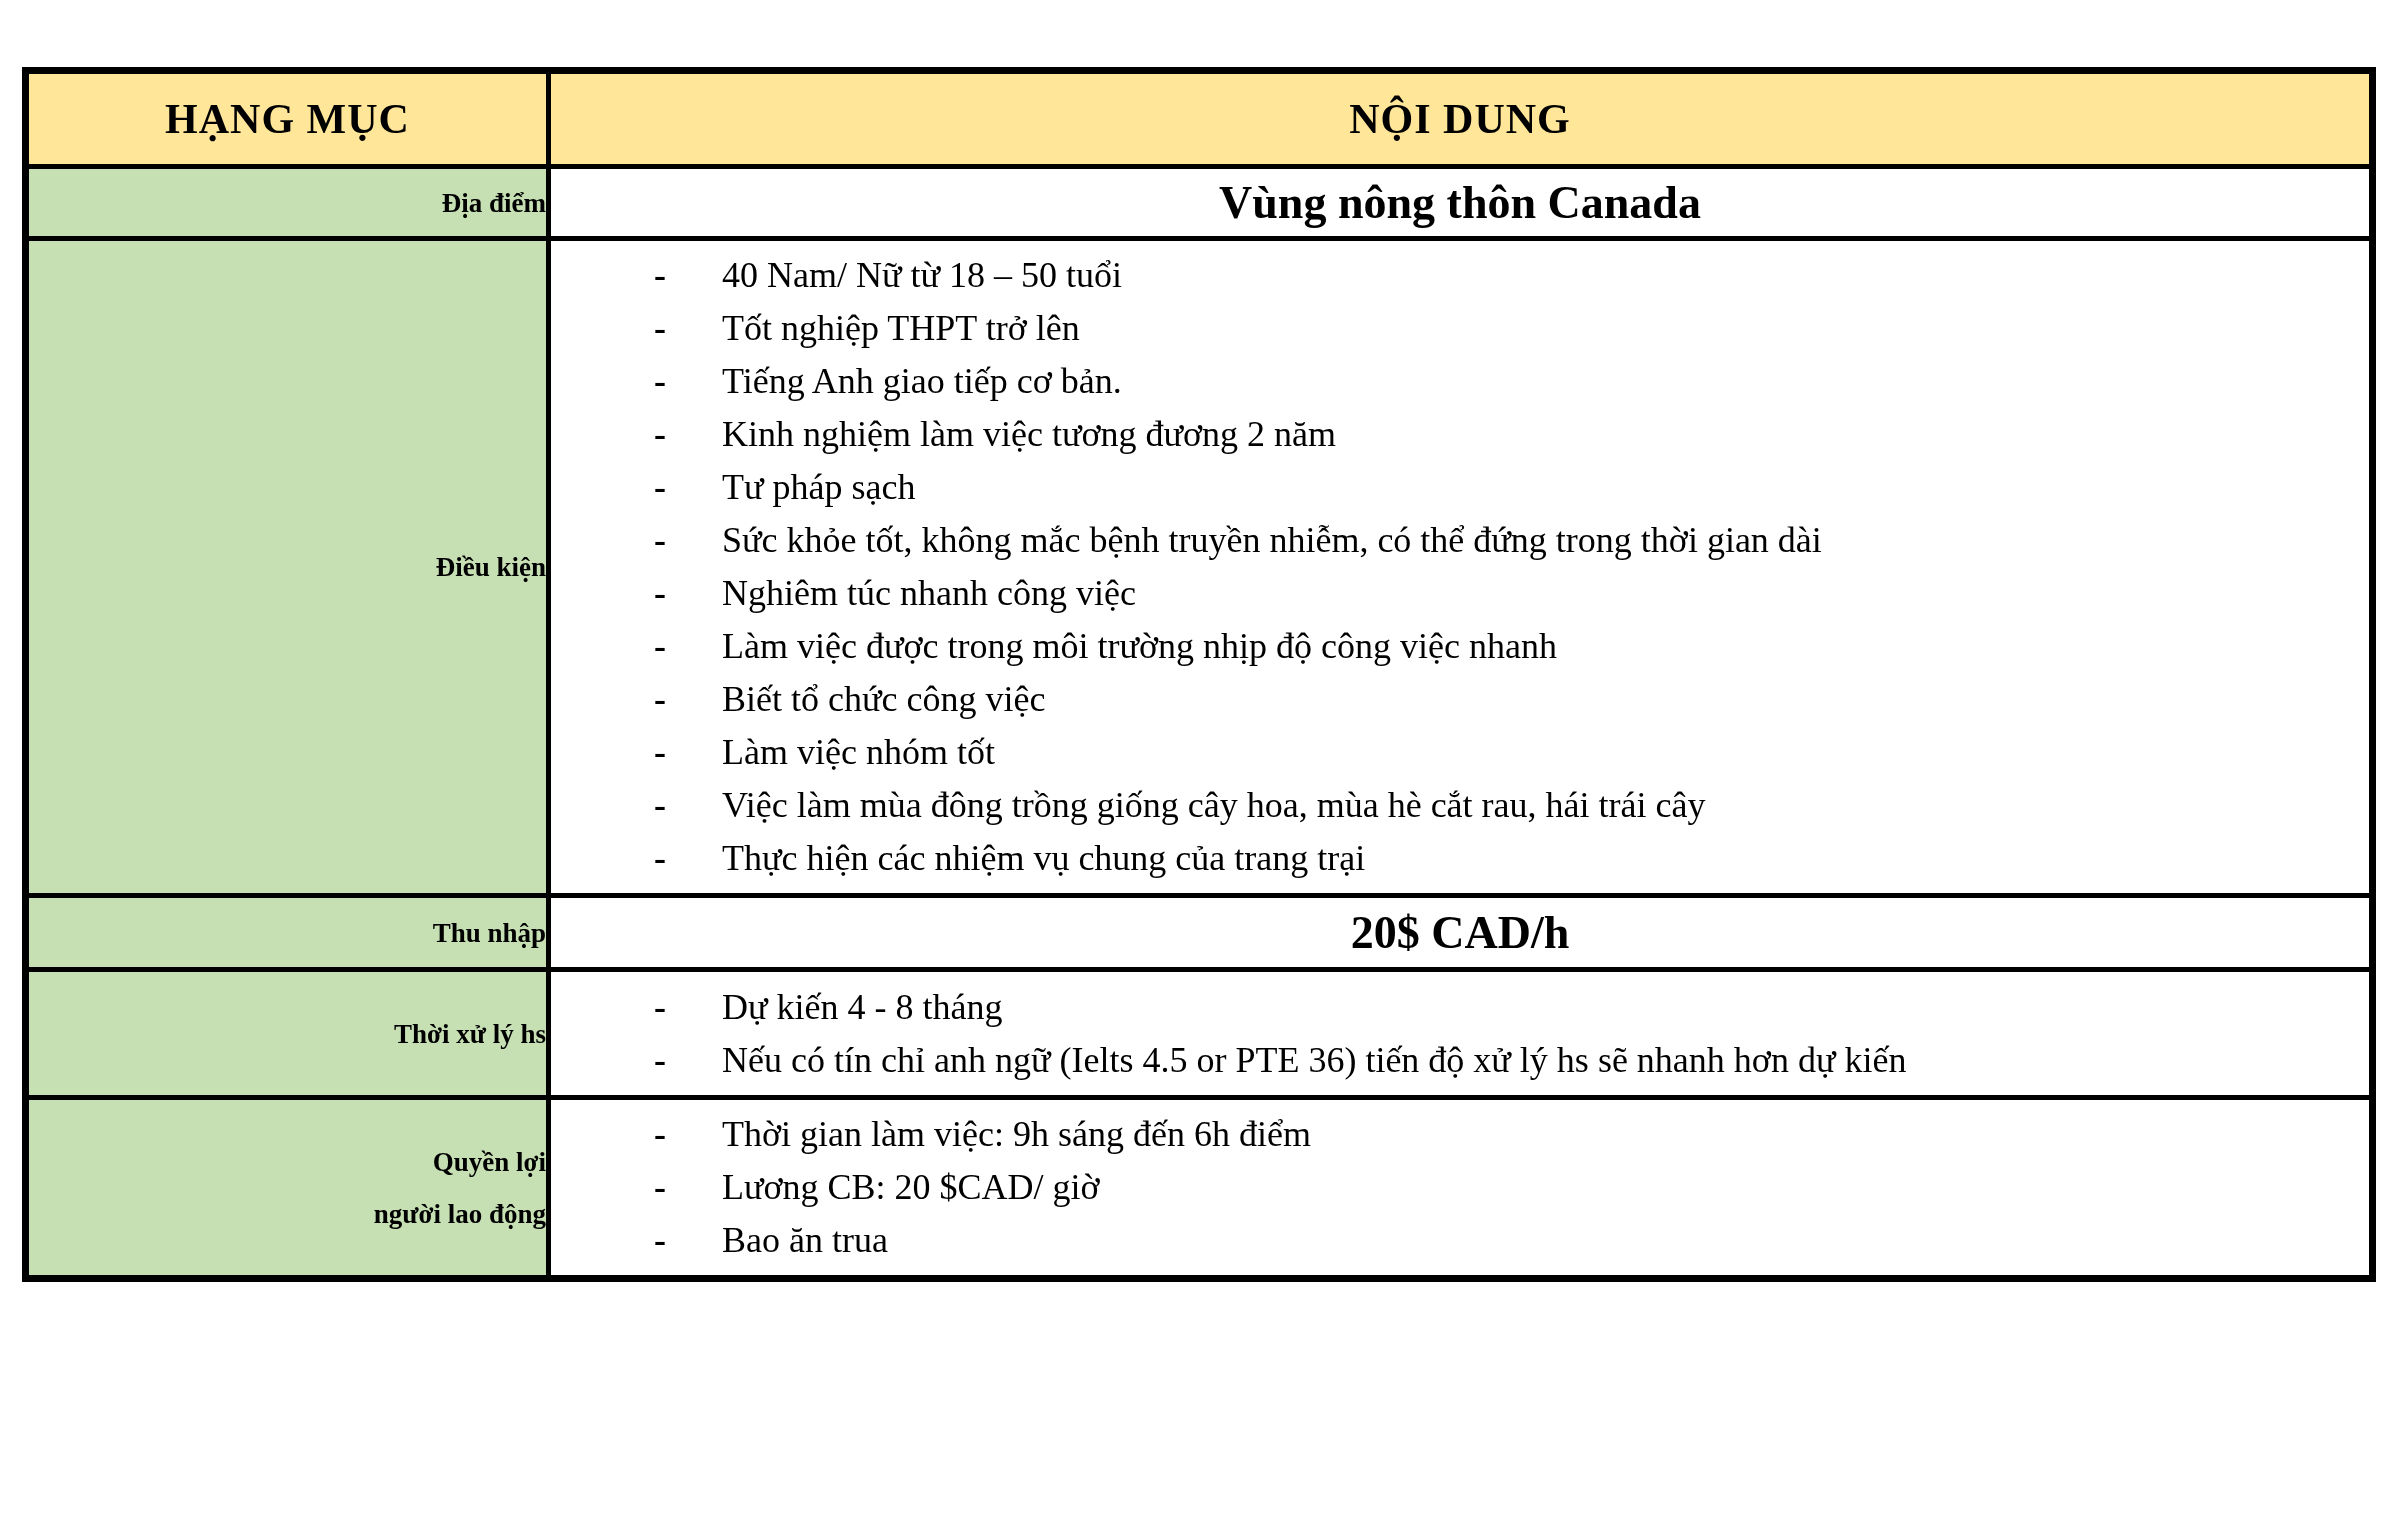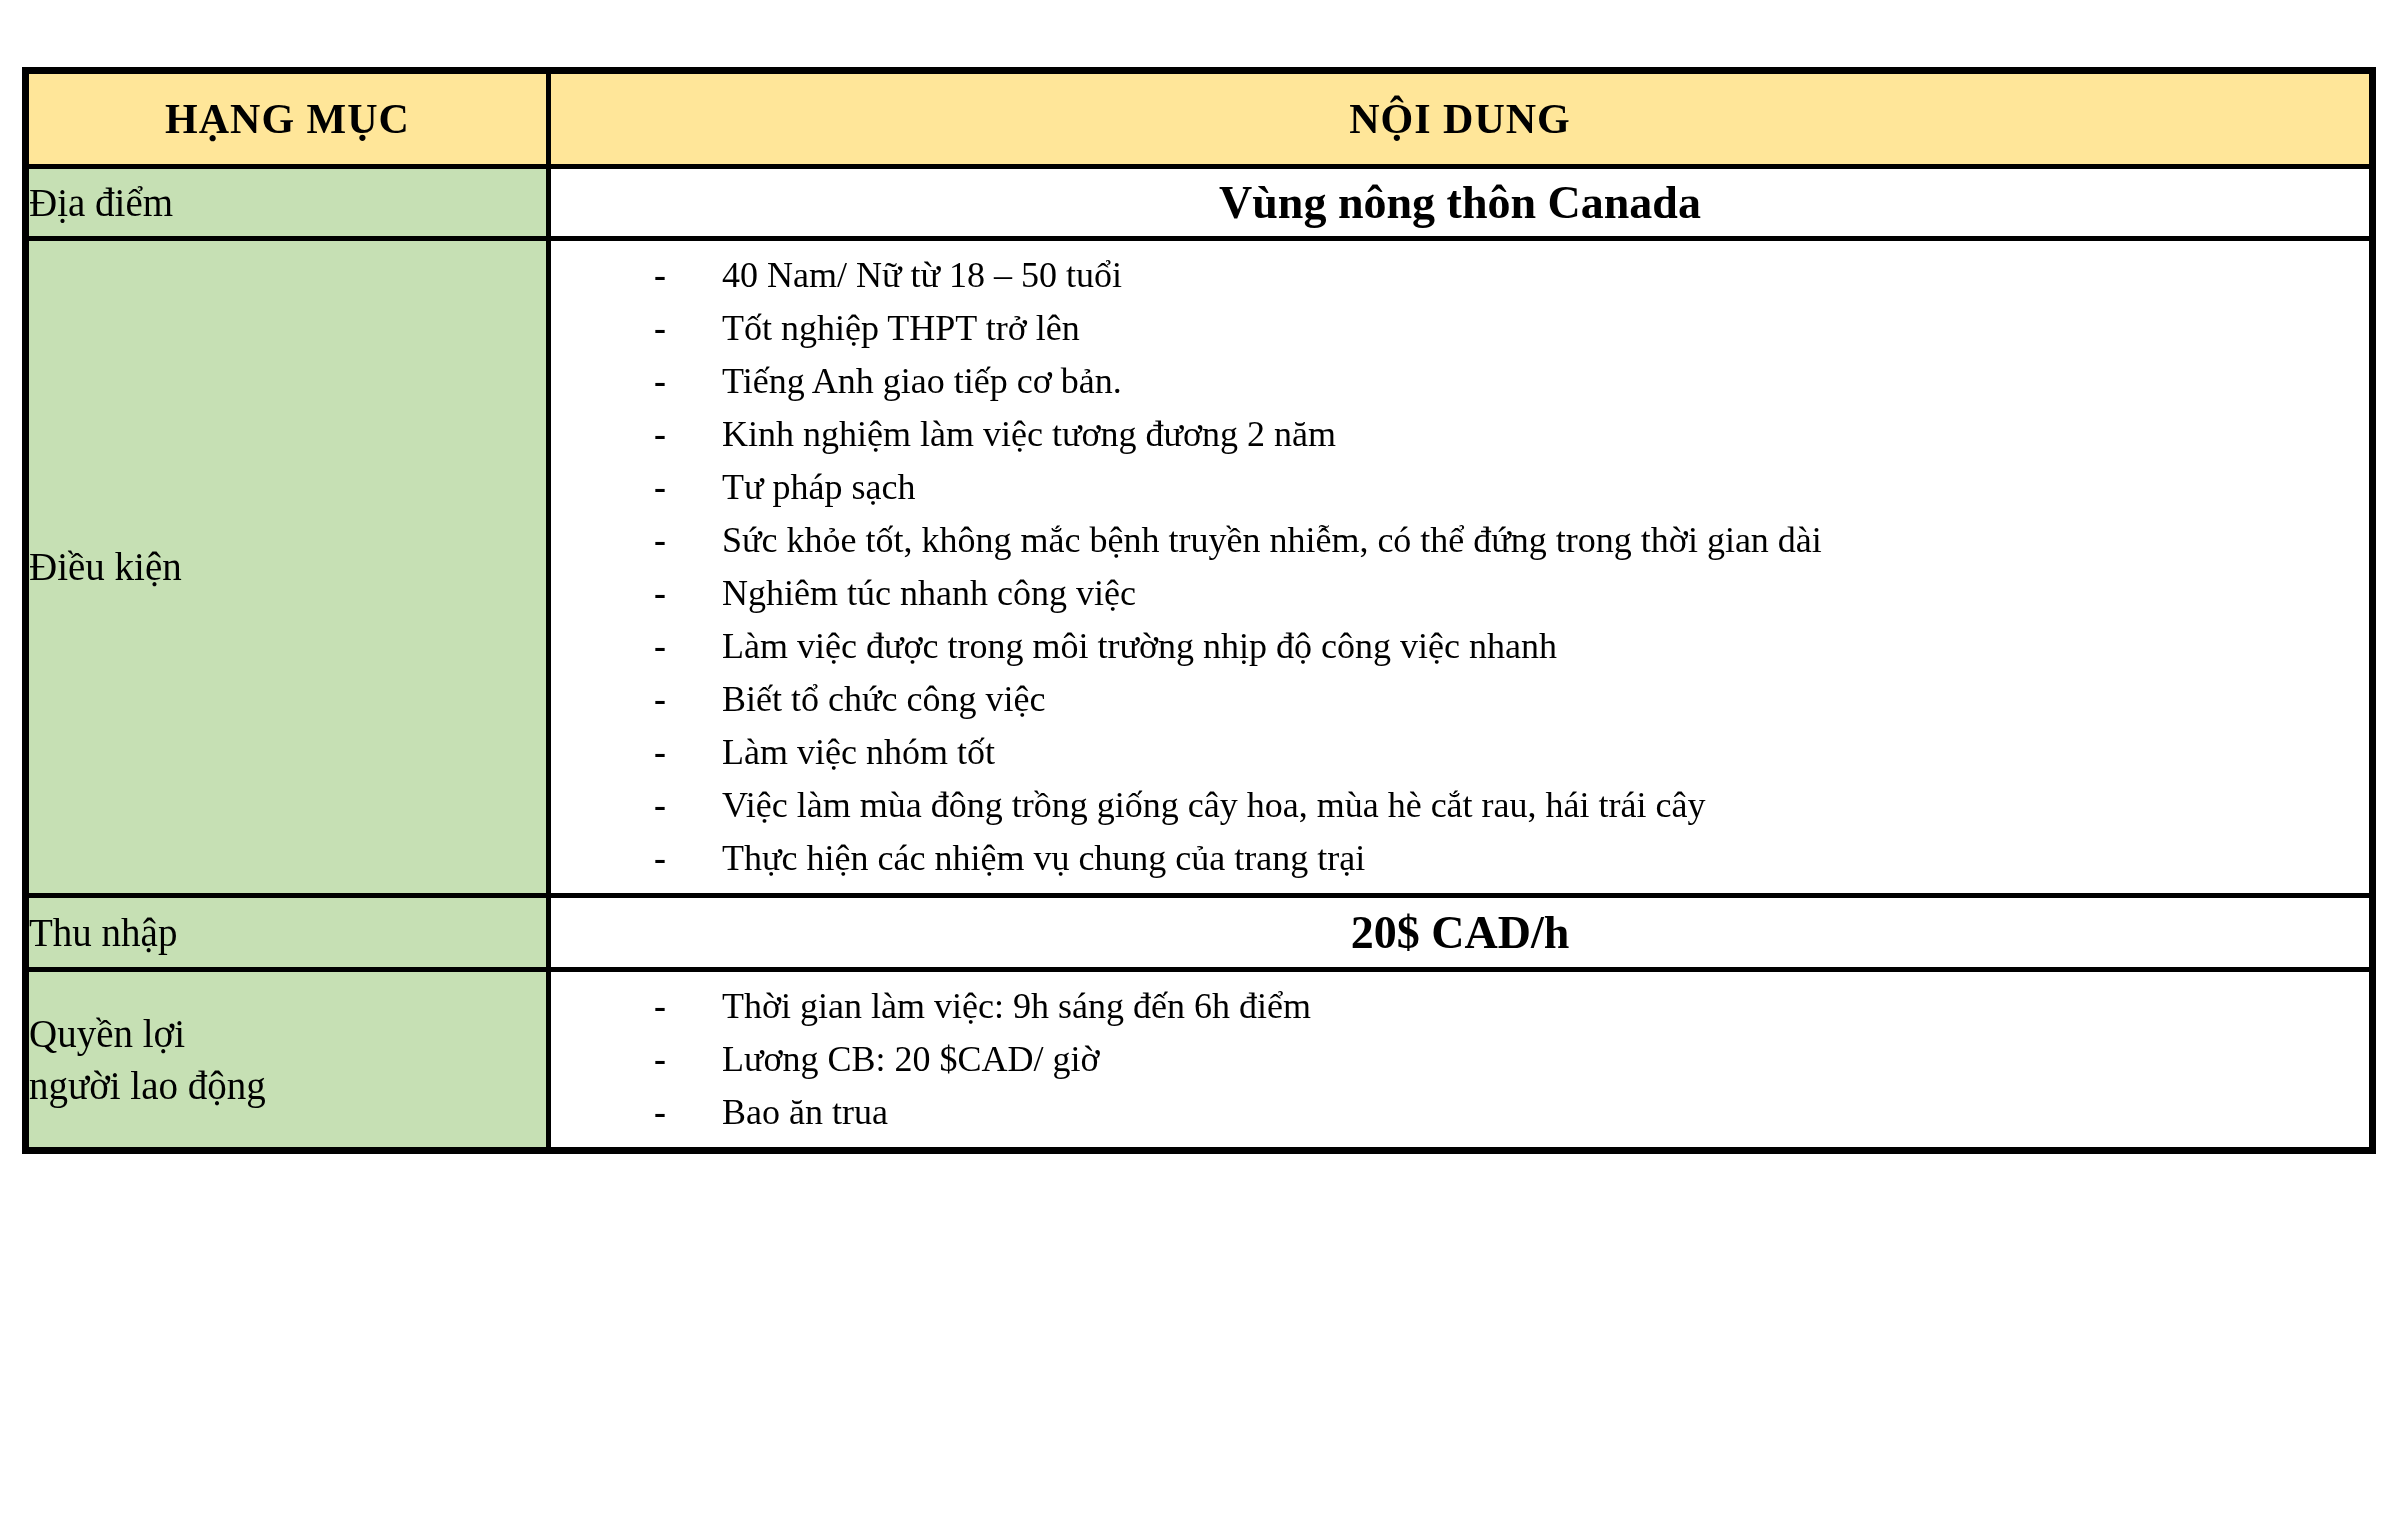--- a/index.html
+++ b/index.html
@@ -44,23 +44,23 @@
 
   .header-cell{
     background:var(--header-bg);
     font-weight:bold;
     font-size:42px;
     text-align:center;
     letter-spacing:1px;
   }
   .label-cell{
     background:var(--label-bg);
-    font-weight:normal;
-    font-size:39px;
-    text-align:left;
+    font-weight:bold;
+    font-size:27px;
+    text-align:right;
     line-height:52px;
   }
   .label-cell .italic{font-style:italic;}
   .value-cell{
     background:#ffffff;
     text-align:center;
     font-weight:bold;
     font-size:46px;
   }
   .value-red{color:var(--red);}
@@ -160,20 +160,35 @@
             </div>
         </td>
       </tr>
 
       <tr class="r-thunhap">
         <td class="label-cell">Thu nhập</td>
         <td class="value-cell">20$ CAD/h</td>
       </tr>
 
 
+      <tr class="r-thoixuly">
+        <td class="label-cell">Thời xử lý hs</td>
+        <td class="list-cell">
+          <div class="list">
+              <div class="li">
+                <span class="dash">-</span>
+                <span class="li-text">Dự kiến 4 - 8 tháng</span>
+              </div>
+              <div class="li">
+                <span class="dash">-</span>
+                <span class="li-text">Nếu có tín chỉ anh ngữ (Ielts 4.5 or PTE 36) tiến độ xử lý hs sẽ nhanh hơn dự kiến</span>
+              </div>
+            </div>
+        </td>
+      </tr>
 
       <tr class="r-quyenloi">
         <td class="label-cell">
           <div>Quyền lợi</div>
           <div>người lao động</div>
         </td>
         <td class="list-cell">
           <div class="list">
               <div class="li">
                 <span class="dash">-</span>

